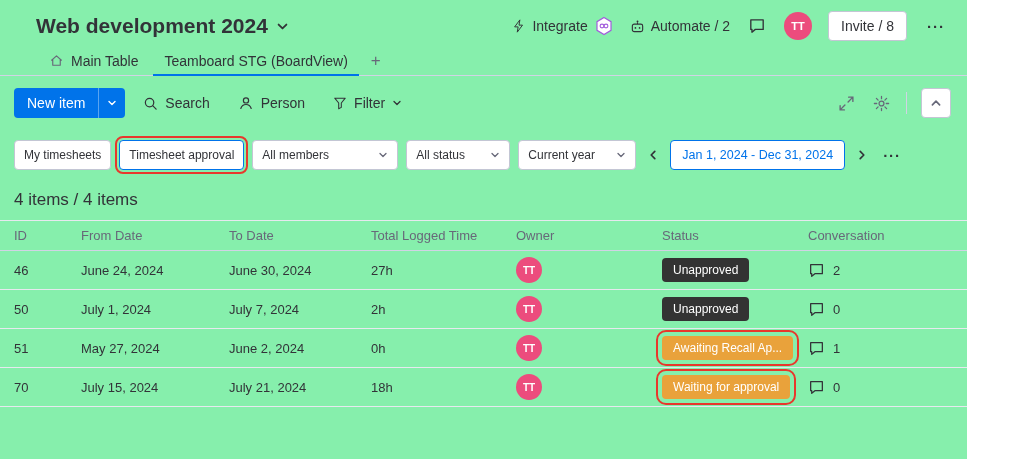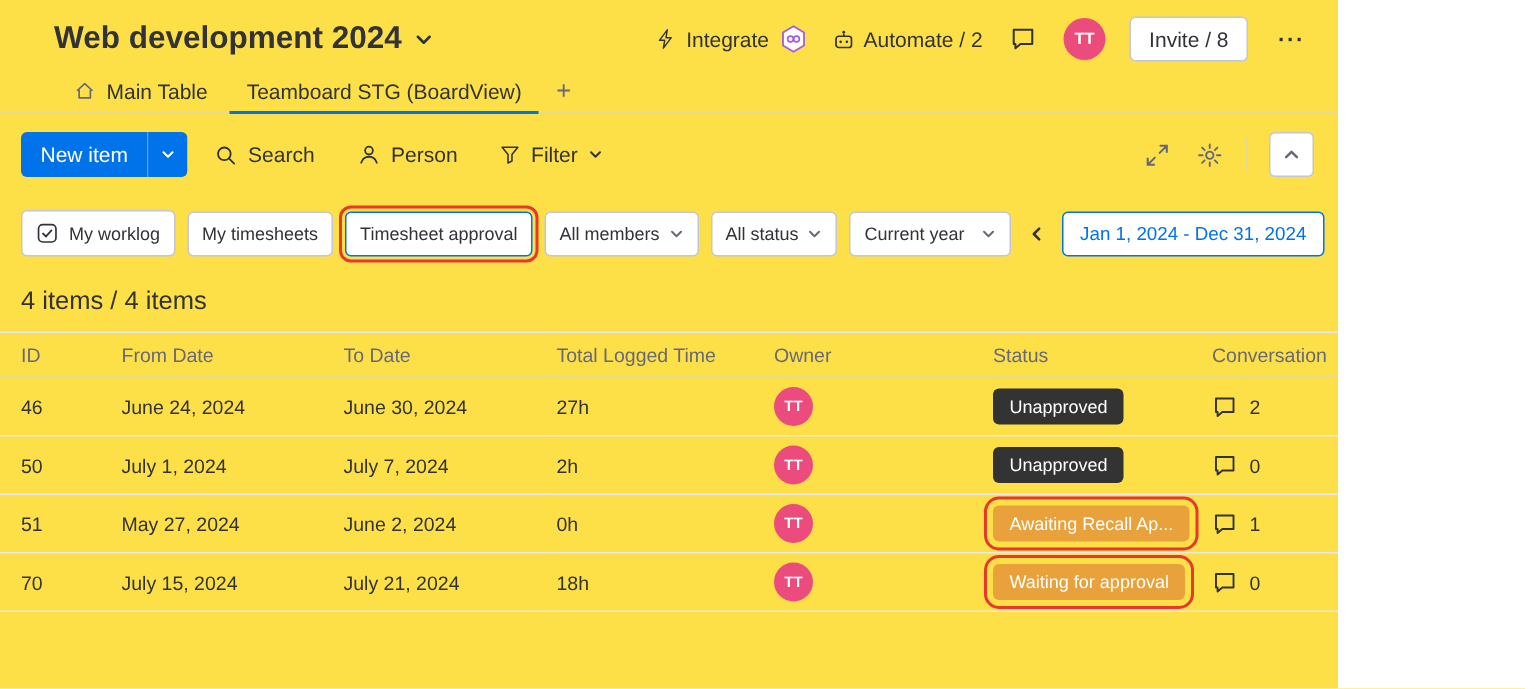--- a/index.html
+++ b/index.html
@@ -2,21 +2,21 @@
 <html><head>
 <meta charset="utf-8">
 <style>
   :root{
     --blue:#0073ea; --text:#323338; --muted:#676879;
     --border:#c3c6d4; --line:#e6e9ef; --line2:#d0d4e4;
     --dark:#333333; --amber:#e9a23b; --pink:#ec4c7d; --red:#e8372c; --purple:#a25ddc;
   }
   *{box-sizing:border-box;}
   body{margin:0;background:#fff;color:var(--text);font-family:"Liberation Sans",sans-serif;}
-  .app{position:relative;width:892px;height:459px;background:#fde047;overflow:hidden;}
+  .app{position:relative;width:967px;height:459px;background:#86efac;overflow:hidden;}
 
   
   .hdr{display:flex;align-items:center;justify-content:space-between;padding:11px 18px 5px 36px;}
   .hdr-title{display:flex;align-items:center;gap:8px;}
   .hdr-title h1{margin:0;font-size:21px;font-weight:700;}
   .hdr-right{display:flex;align-items:center;gap:16px;font-size:14px;}
   .hbtn{display:flex;align-items:center;gap:6px;background:none;border:none;font:inherit;color:var(--text);cursor:pointer;padding:0;}
   .avatar{width:28px;height:28px;border-radius:50%;background:var(--pink);color:#fff;font-size:11px;font-weight:700;display:flex;align-items:center;justify-content:center;flex:none;}
   .invite{border:1px solid var(--border);border-radius:4px;background:#fff;padding:6px 12px;font-size:14px;color:var(--text);cursor:pointer;}
   .more{background:none;border:none;font-size:15px;font-weight:700;letter-spacing:1px;color:var(--text);cursor:pointer;padding:2px 4px;}
@@ -39,21 +39,21 @@
   .tb-right{display:flex;align-items:center;gap:14px;}
   .ibtn{background:none;border:none;color:var(--muted);cursor:pointer;display:flex;align-items:center;padding:2px;}
   .vsep{width:1px;height:22px;background:var(--line2);}
   .collapse{width:30px;height:30px;border:1px solid var(--border);border-radius:4px;background:#fff;display:flex;align-items:center;justify-content:center;color:var(--muted);cursor:pointer;}
 
   
   .filters{display:flex;align-items:center;gap:8px;padding:22px 14px 0 14px;font-size:12px;}
   .fbtn{display:flex;align-items:center;gap:7px;border:1px solid var(--border);border-radius:4px;background:#fff;padding:7px 9px;font-size:12px;color:var(--text);cursor:pointer;white-space:nowrap;}
   .fbtn.selected{border-color:var(--blue);}
   .ann{outline:2px solid var(--red);outline-offset:2px;}
-  .fselect{display:flex;align-items:center;justify-content:flex-end;gap:6px;border:1px solid var(--border);border-radius:4px;background:#fff;padding:7px 9px;font-size:12px;color:var(--text);cursor:pointer;white-space:nowrap;}
+  .fselect{display:flex;align-items:center;justify-content:space-between;gap:6px;border:1px solid var(--border);border-radius:4px;background:#fff;padding:7px 9px;font-size:12px;color:var(--text);cursor:pointer;white-space:nowrap;}
   .sel-members{width:146px;} .sel-status{width:104px;} .sel-year{width:118px;gap:11px;}
   .navbtn{background:none;border:none;color:var(--text);cursor:pointer;padding:3px;display:flex;align-items:center;}
   .daterange{border:1px solid var(--blue);color:var(--blue);background:#fff;border-radius:4px;padding:7px 11px;font-size:12.5px;cursor:pointer;white-space:nowrap;}
 
   
   .count{padding:20px 0 0 14px;font-size:17px;}
 
   
   table.grid{width:100%;border-collapse:collapse;table-layout:fixed;font-size:13px;margin-top:10px;}
   .grid th{font-weight:400;color:var(--muted);text-align:left;height:30px;padding:0;border-top:1px solid var(--line);border-bottom:1px solid var(--line2);}
@@ -194,29 +194,20 @@
       <span class="vsep"></span>
       <button class="collapse">
         <svg width="12" height="12" viewBox="0 0 10 10">
             <path d="M2 6.5l3-3 3 3" fill="none" stroke="#676879" stroke-width="1.4" stroke-linecap="round" stroke-linejoin="round"></path>
           </svg>
       </button>
     </div>
   </div>
 
   <div class="filters">
-    <button class="fbtn">
-      <span class="icon">
-        <svg width="15" height="15" viewBox="0 0 16 16">
-            <rect x="1.8" y="1.8" width="12.4" height="12.4" rx="3" fill="none" stroke="#323338" stroke-width="1.2"></rect>
-            <path d="M5 8.2l2.1 2.1L11 6" fill="none" stroke="#323338" stroke-width="1.3" stroke-linecap="round" stroke-linejoin="round"></path>
-          </svg>
-      </span>
-      <span>My worklog</span>
-    </button>
     <button class="fbtn">My timesheets</button>
     <button class="fbtn selected ann">Timesheet approval</button>
 
     <div class="fselect sel-members">
       <span>All members</span>
       <span class="icon">
         <svg width="10" height="10" viewBox="0 0 10 10">
             <path d="M2 3.5l3 3 3-3" fill="none" stroke="#676879" stroke-width="1.3" stroke-linecap="round" stroke-linejoin="round"></path>
           </svg>
       </span>

